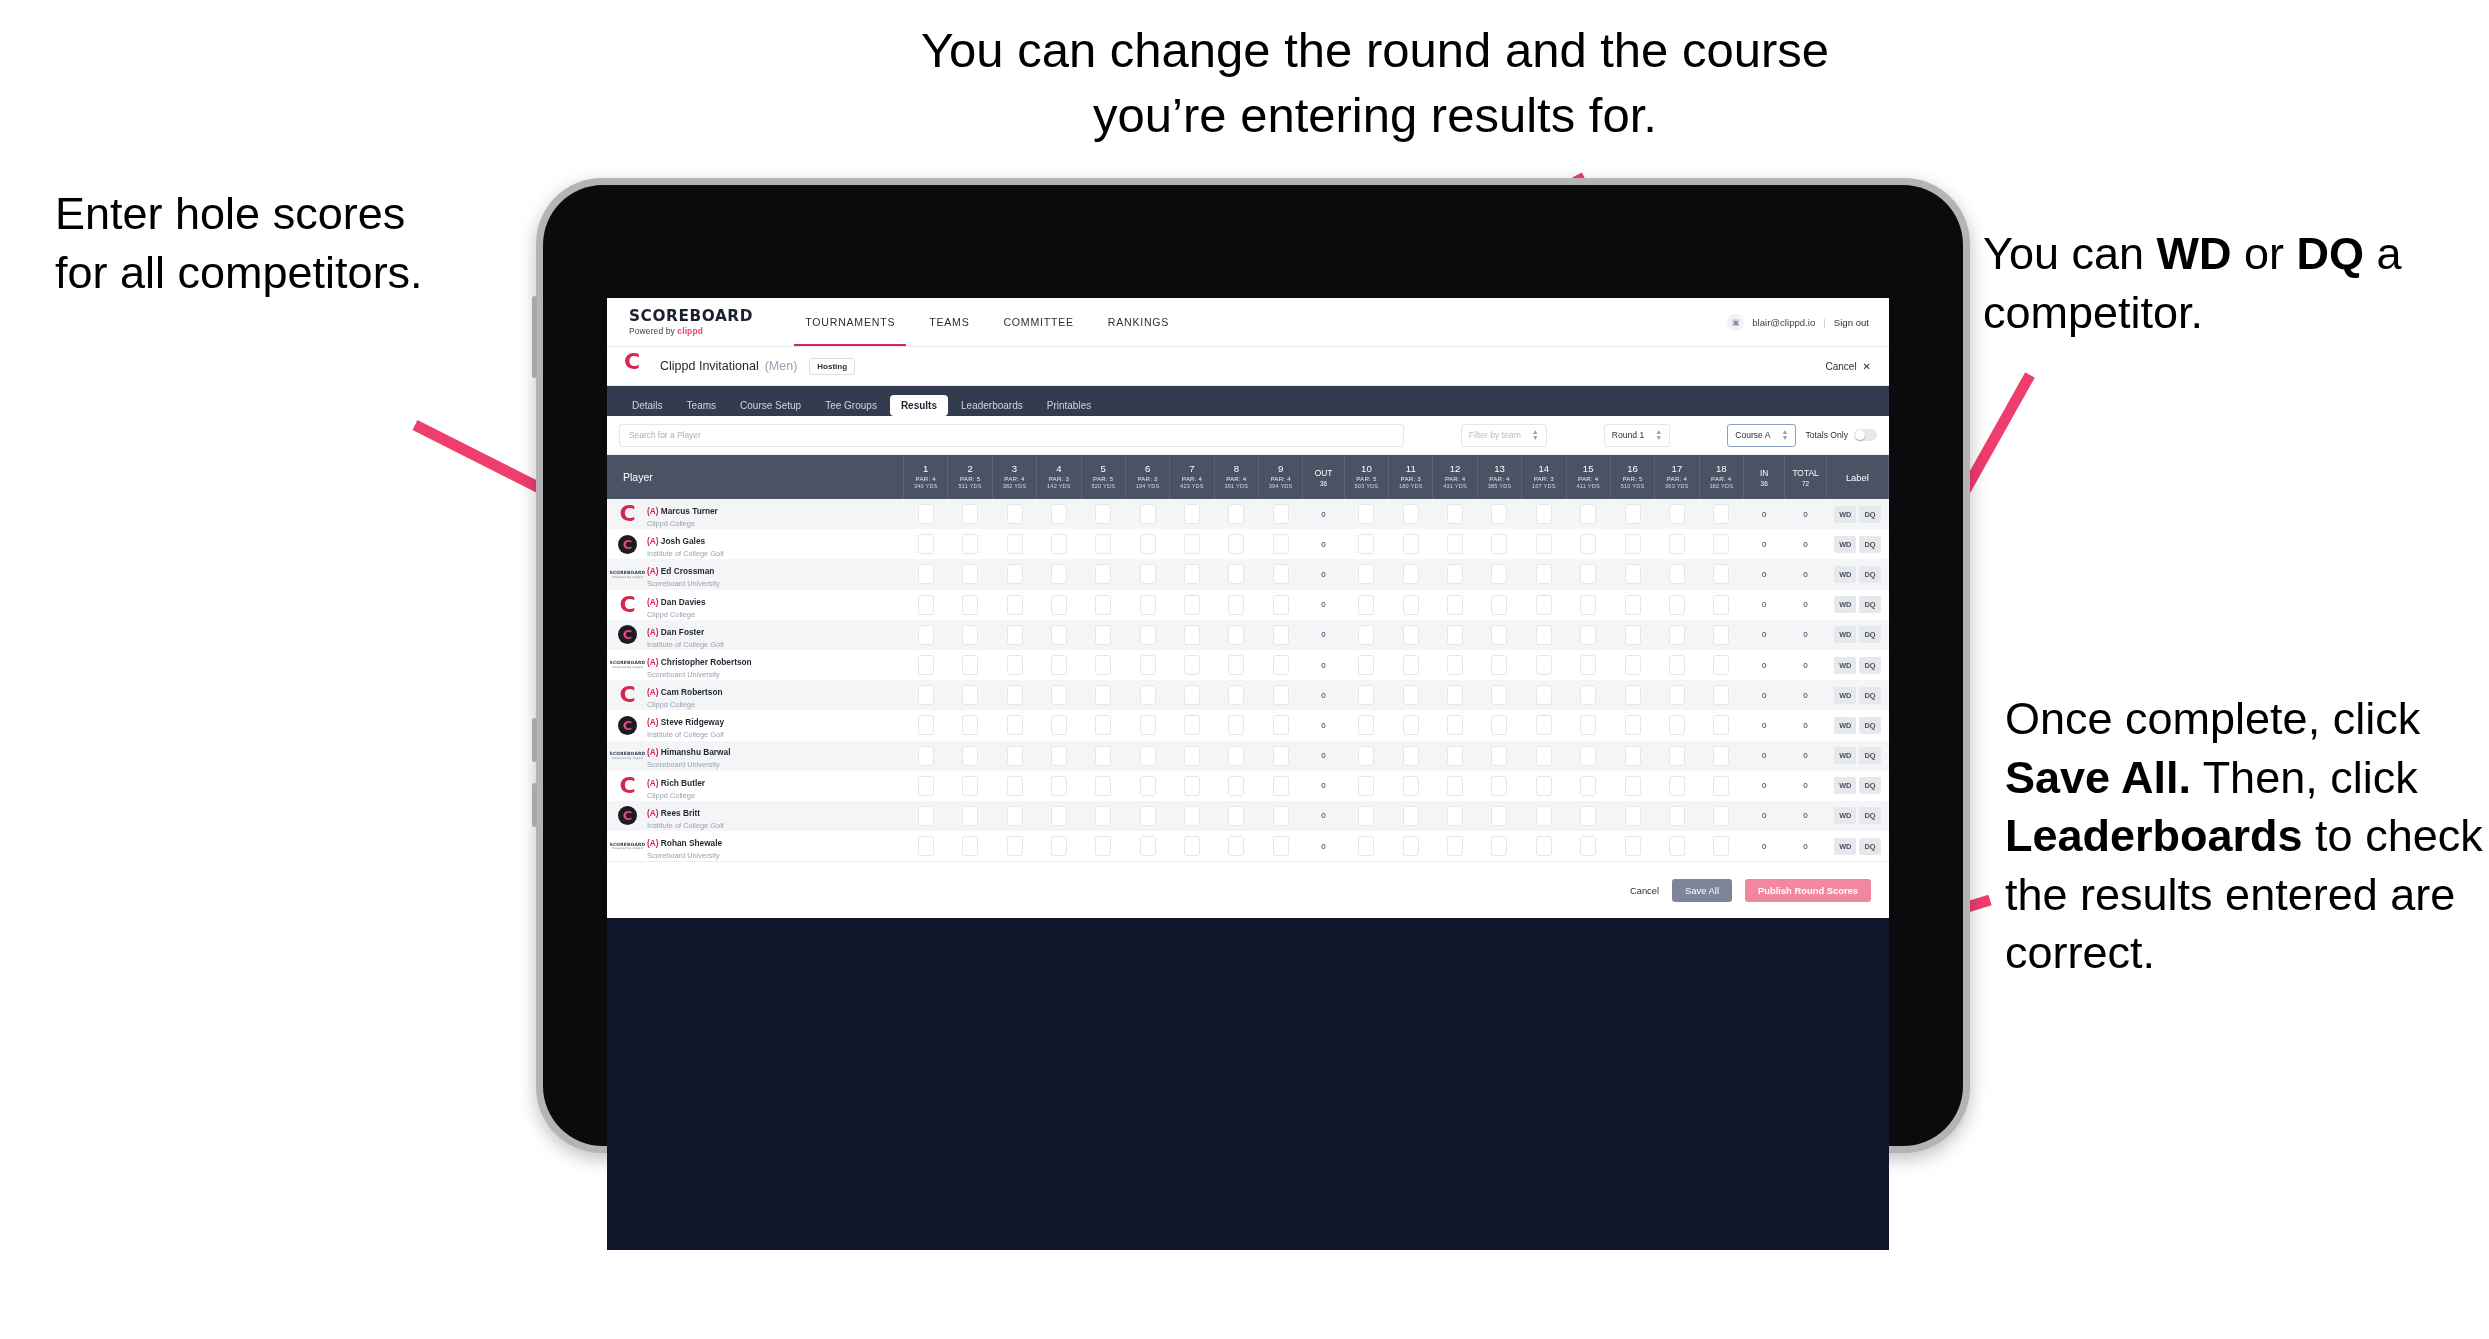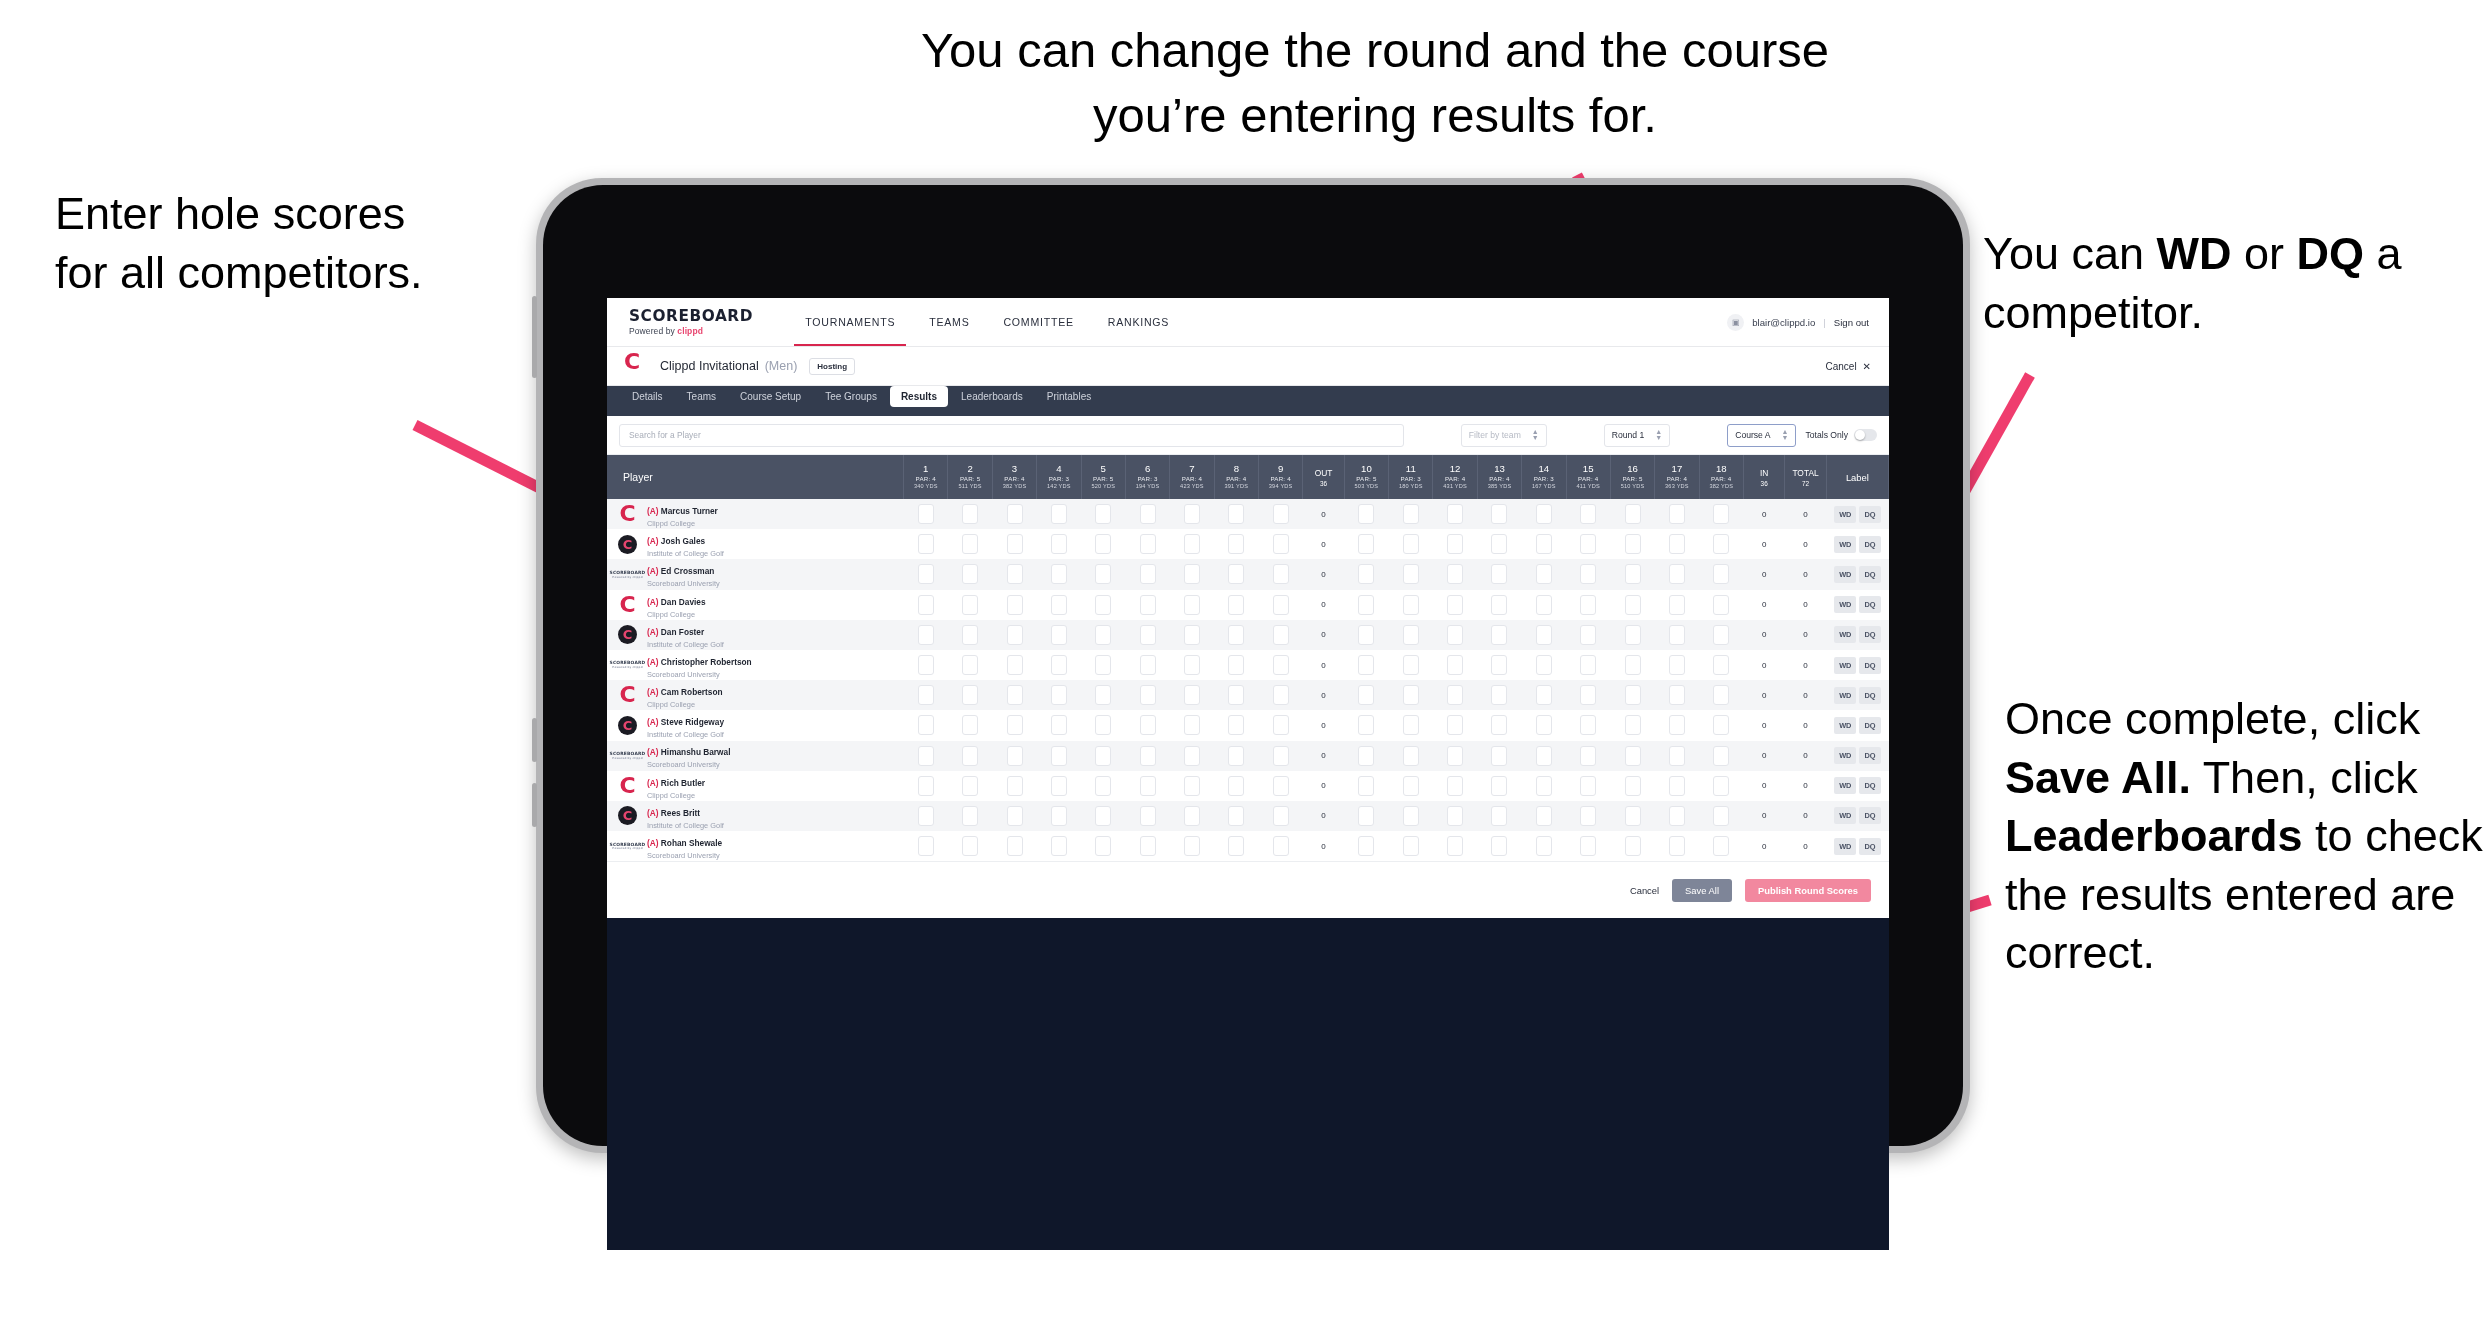--- a/index.html
+++ b/index.html
@@ -51,21 +51,21 @@
   .clogo{margin-left:18px;width:19px;height:19px;position:relative;}
   .clogo:before{content:"C";font-family:"DejaVu Sans",sans-serif;font-weight:bold;font-size:22px;
           color:#d8254e;position:absolute;left:-1px;top:-6px;line-height:1;}
   .tourtitle{margin-left:16px;font-size:12.5px;color:#1f2430;}
   .tourgender{margin-left:6px;font-size:12.5px;color:#9aa0b0;}
   .hostchip{margin-left:12px;border:1px solid #dcdee4;border-radius:3px;padding:3px 7px;
           font-size:8px;font-weight:bold;color:#2a2f3d;}
   .cancelx{margin-left:auto;margin-right:18px;font-size:10px;color:#2a2f3d;display:flex;
           align-items:center;gap:6px;}
 
-  .subnav{height:30px;background:#333c4e;display:flex;align-items:flex-start;padding-left:14px;gap:2px;}
+  .subnav{height:30px;background:#333c4e;display:flex;align-items:flex-end;padding-left:14px;gap:2px;}
   .subnav .tab{font-size:10px;color:#cfd3dc;padding:5px 11px;border-radius:4px;}
   .subnav .tab.active{background:#fff;color:#1f2430;font-weight:bold;}
 
   .filterbar{height:38px;background:#fff;display:flex;align-items:center;padding:0 12px;gap:9px;
           border-bottom:1px solid #eceef1;justify-content:space-between;}
   .searchbox{flex:1;height:21px;border:1px solid #e3e5ea;border-radius:3px;background:#fff;
           display:flex;align-items:center;padding-left:9px;font-size:8.4px;color:#a8adb8;}
   .selbox{height:21px;border:1px solid #e3e5ea;border-radius:3px;background:#fff;
           display:flex;align-items:center;padding:0 7px;font-size:8.6px;color:#2a2f3d;gap:11px;margin-left:48px;}
   .selbox.ph{color:#b6bac4;}

